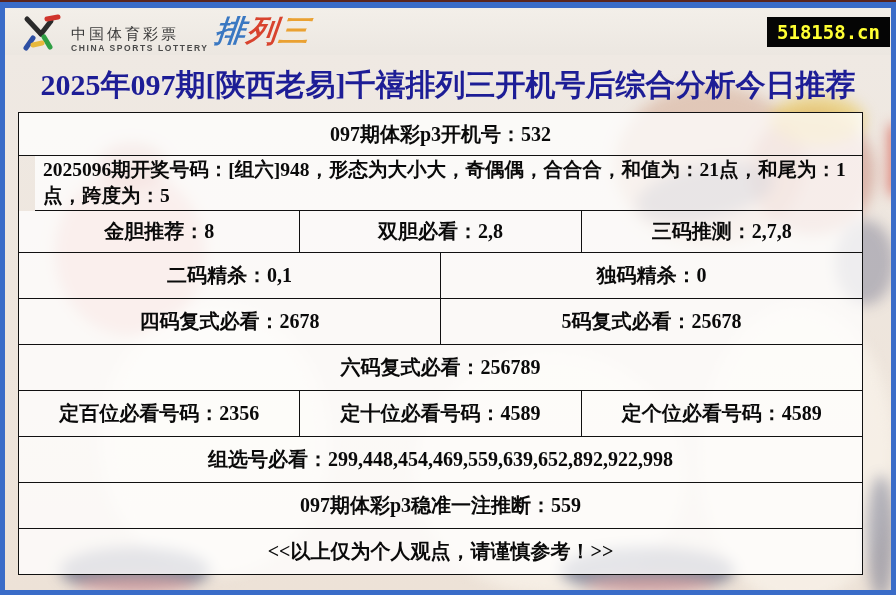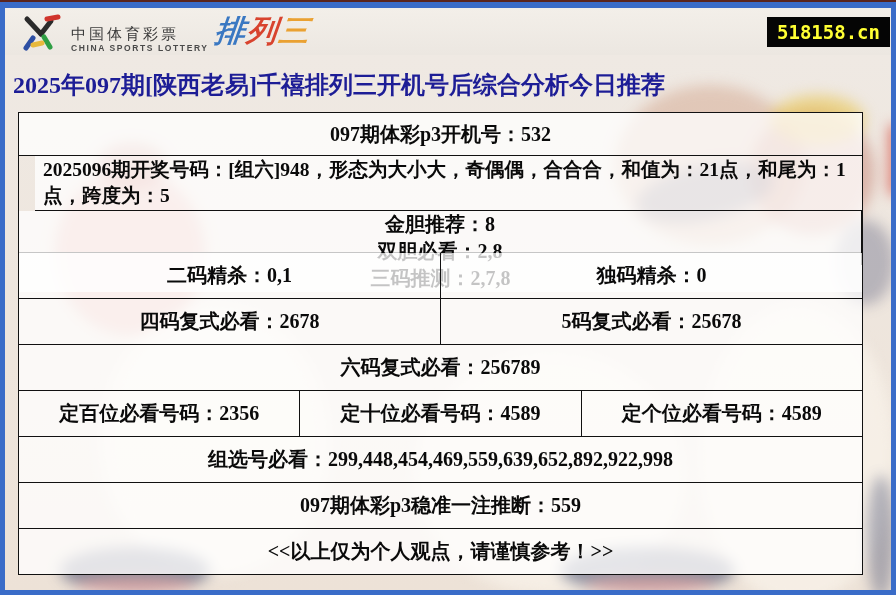--- a/index.html
+++ b/index.html
@@ -49,33 +49,33 @@
   .b9{left:95px;top:250px;width:230px;height:270px;background:rgba(251,246,238,.65);}
   .b10{left:410px;top:295px;width:270px;height:245px;background:rgba(251,246,238,.6);}
   .b11{left:695px;top:250px;width:195px;height:300px;background:rgba(251,246,238,.6);}
   .b12{left:55px;top:492px;width:150px;height:46px;background:rgba(46,56,96,.5);}
   .b13{left:555px;top:492px;width:175px;height:46px;background:rgba(46,56,96,.5);}
   .b14{left:862px;top:420px;width:28px;height:125px;background:rgba(46,56,96,.35);}
   .b15{left:70px;top:522px;width:120px;height:16px;background:rgba(242,172,168,.65);}
   .b16{left:580px;top:522px;width:130px;height:16px;background:rgba(242,172,168,.65);}
   
   .page-title{
-    position:relative;z-index:2;margin:8px 8px 0 8px;
-    font-family:"Liberation Serif",serif;font-weight:bold;font-size:24px;
+    position:relative;z-index:2;margin:8px 8px 0 8px;text-align:center;
+    font-family:"Liberation Serif",serif;font-weight:bold;font-size:30px;
     color:#1d1d96;line-height:44px;white-space:nowrap;
   }
   
   .lottery-table{
     position:absolute;z-index:2;left:13px;top:57px;width:845px;
     border:1px solid #111;box-sizing:border-box;
   }
   .trow{display:flex;border-bottom:1px solid #111;height:45px;}
   .trow:nth-child(1){height:42px;}
   .trow:nth-child(2){height:54px;margin-left:16px;}
-  .trow:nth-child(3){height:41px;flex-direction:column;}
+  .trow:nth-child(3){height:41px;}
   .trow:last-child{border-bottom:none;}
   .tcell{
     flex:1;display:flex;align-items:center;justify-content:center;
     border-right:1px solid #111;background:rgba(255,255,255,.76);
     font-family:"Liberation Serif",serif;font-weight:bold;font-size:20px;
     color:#0a0a0a;text-align:center;padding:0 8px;box-sizing:border-box;
   }
   .tcell:last-child{border-right:none;}
   .tcell.left{justify-content:flex-start;text-align:left;line-height:26px;font-size:19.5px;}
 </style>

